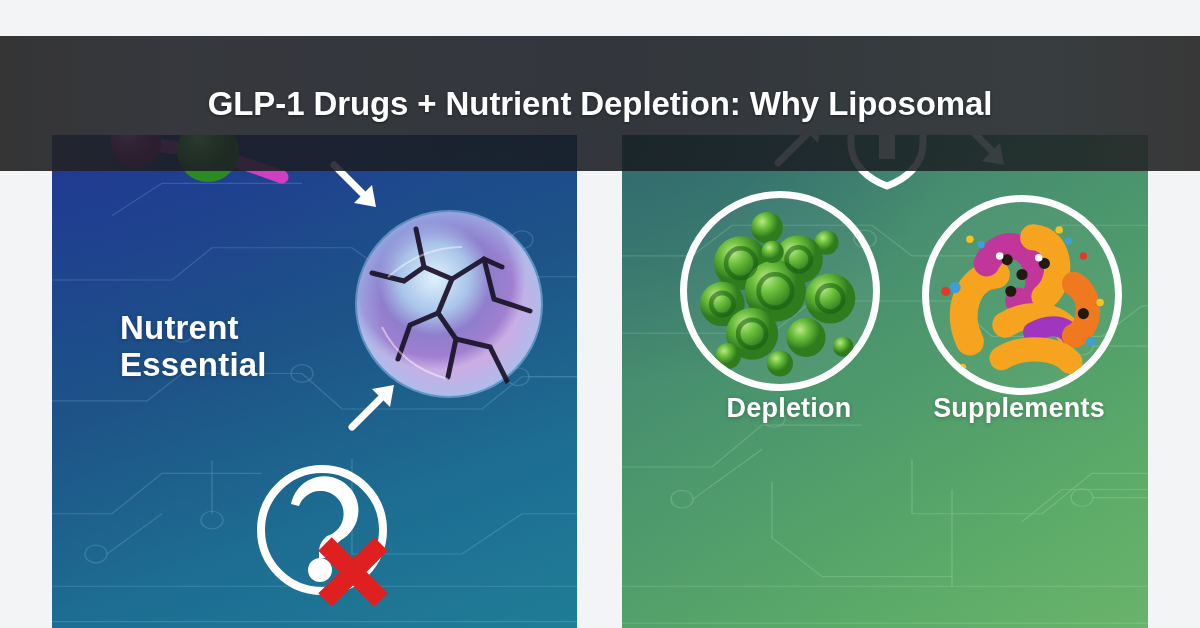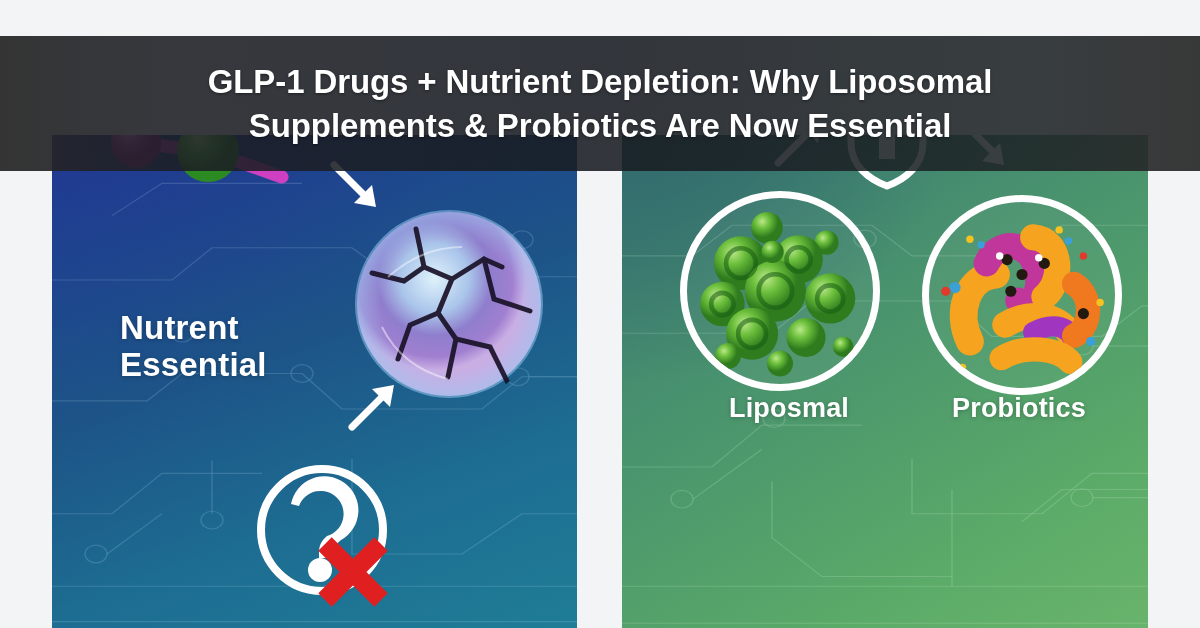--- a/index.html
+++ b/index.html
@@ -333,30 +333,29 @@
         <g fill="#f6c21f">
             <circle cx="44" cy="40" r="4"></circle>
             <circle cx="140" cy="30" r="4"></circle>
           <circle cx="184" cy="108" r="4"></circle>
             <circle cx="36" cy="178" r="4"></circle>
           </g>
       </svg>
     </div>
 
     <div class="label" id="lbl-lipo">
-      <span>Liposmal</span><br>
-    </div>
-
-    <div class="label" id="lbl-prob">Probiotics</div>
+      <span>Depletion</span><br>
+    </div>
+
+    <div class="label" id="lbl-prob">Supplements</div>
 
     <div class="label" id="lbl-ess">
       <br>
     </div>
   </div>
 
   <div id="header-band">
     <div id="title">
       <span>GLP-1 Drugs + Nutrient Depletion: Why Liposomal</span><br>
-      <span>Supplements &amp; Probiotics Are Now Essential</span>
     </div>
   </div>
 
 </div>
 
 </body></html>

